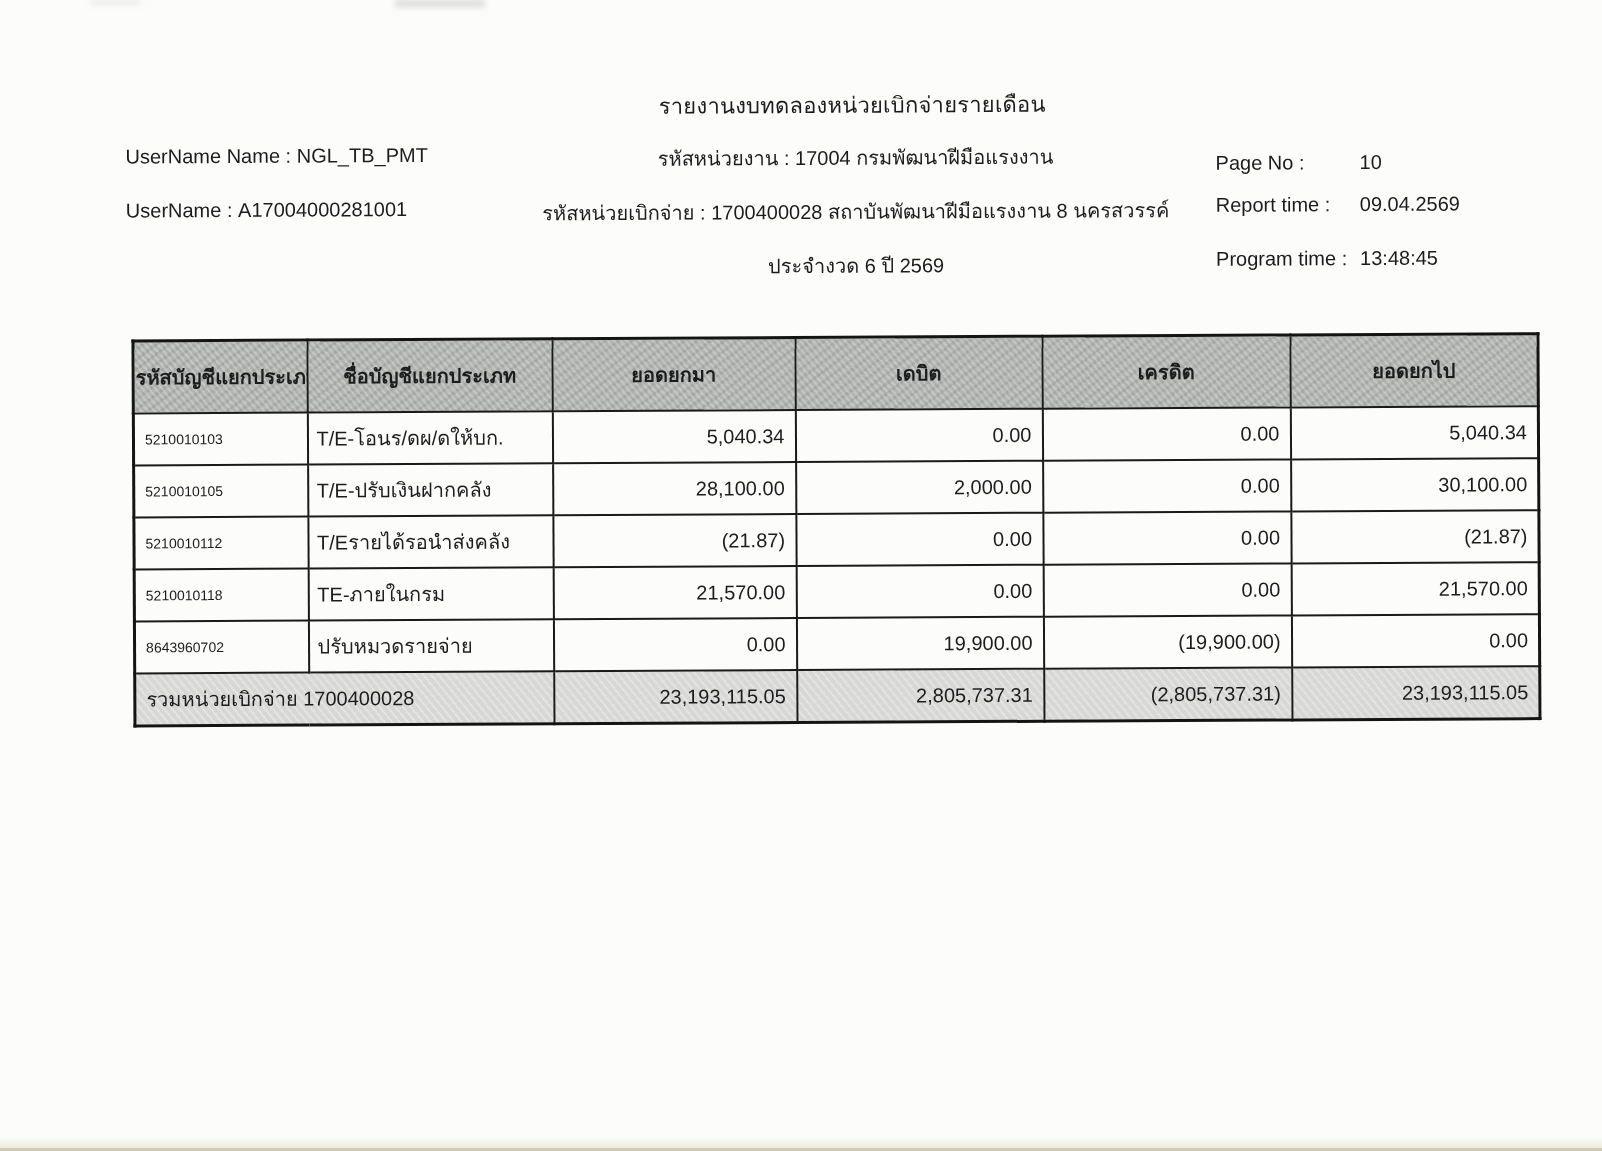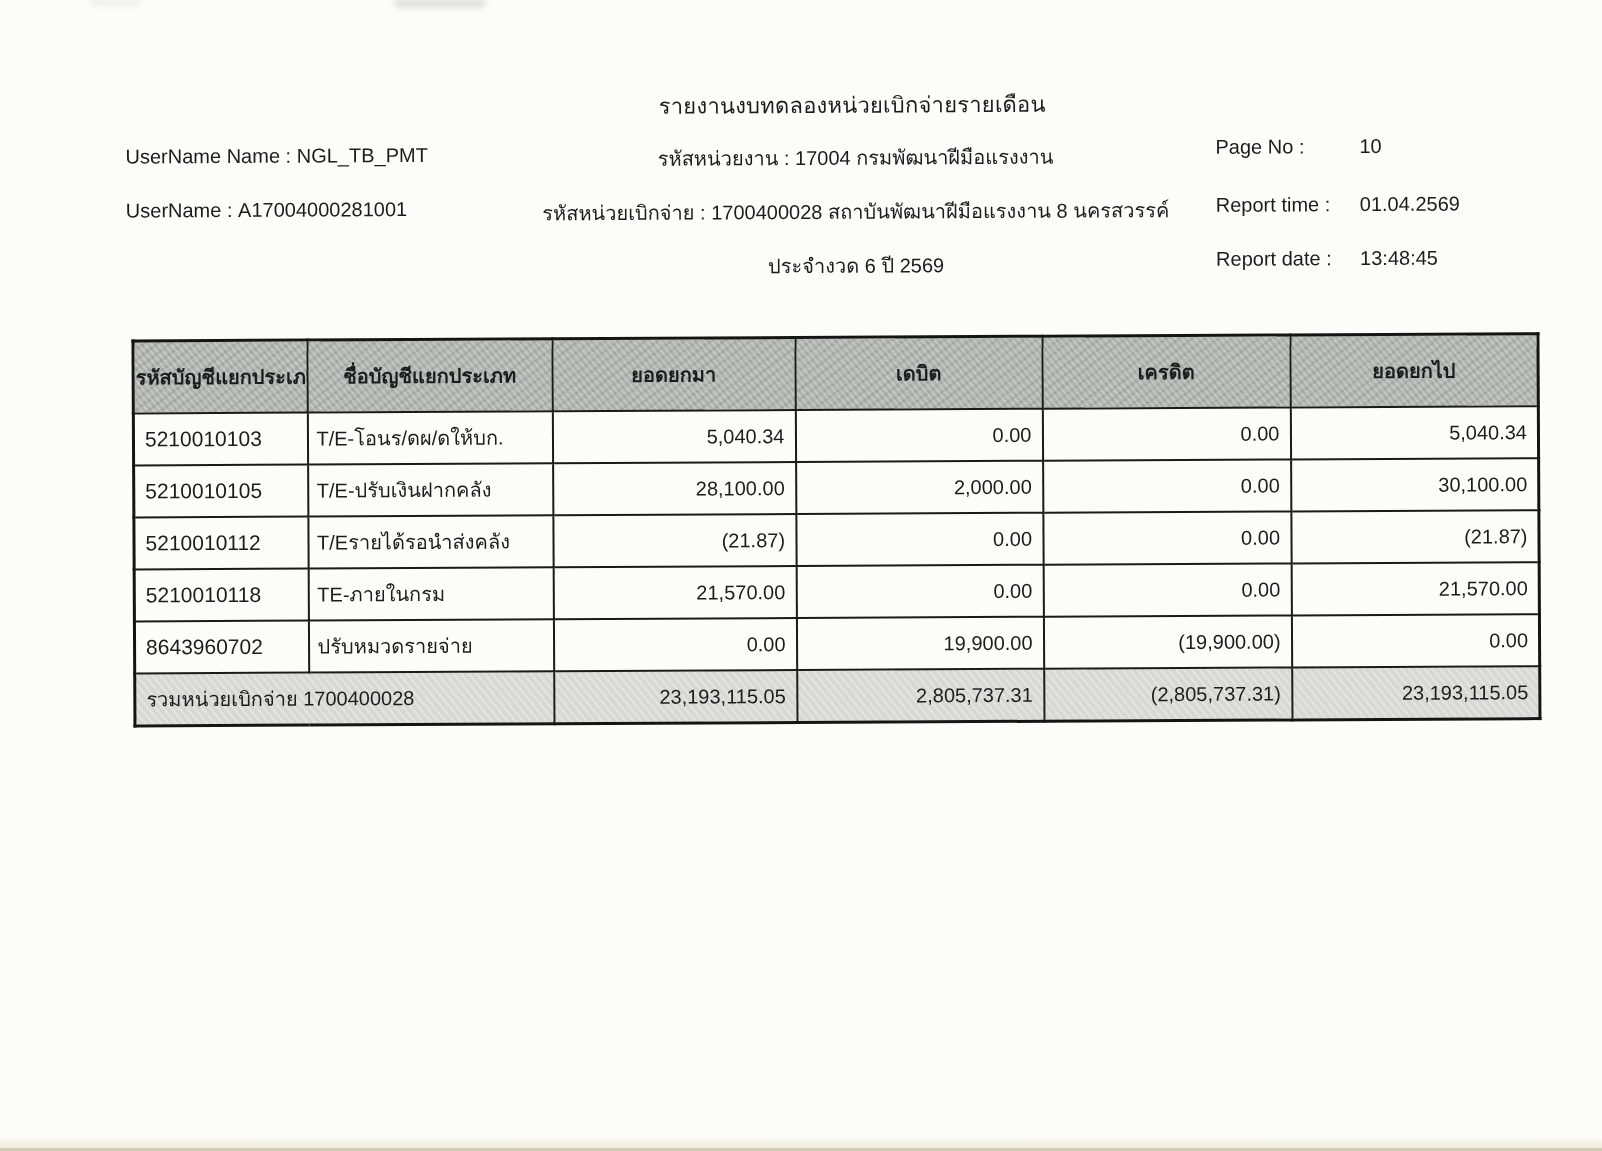--- a/index.html
+++ b/index.html
@@ -33,39 +33,39 @@
   .h-left-1{left:128px;top:142px;}
   .h-left-2{left:128px;top:196px;}
 
   .h-center{left:458px;width:800px;text-align:center;}
   .h-center-1{top:142px;}
   .h-center-2{top:196px;}
   .h-center-3{top:250px;}
 
   .h-right-label{left:1218px;}
   .h-right-value{left:1362px;}
-  .h-right-1{top:138px;text-align:center;}
+  .h-right-1{top:154px;text-align:center;}
   .h-right-2{top:196px;}
   .h-right-3{top:250px;}
 
   
   .tbl-wrap{position:absolute;left:133px;top:336px;}
   table{border-collapse:collapse;table-layout:fixed;width:1405px;}
   th,td{border:2px solid #1a1a1a;overflow:hidden;white-space:nowrap;}
   table{border:3px solid #141414;}
   thead th{
     height:68px;
     font-size:20px;font-weight:600;text-align:center;vertical-align:middle;
     background:
       repeating-linear-gradient(51deg, rgba(255,255,255,0.16) 0 2px, rgba(0,0,0,0.05) 2px 5px),
       repeating-linear-gradient(-37deg, rgba(0,0,0,0.06) 0 3px, rgba(255,255,255,0.05) 3px 8px),
       #b7bab7;
   }
   tbody td{height:48px;font-size:20px;vertical-align:middle;background:#fcfcfa;}
-  td.code{padding-left:10px;text-align:left;font-size:21px;}
+  td.code{padding-left:10px;text-align:left;font-size:14px;}
   td.name{padding-left:8px;text-align:left;}
   td.num{padding-right:10px;text-align:right;}
   tr.total td{
     background:
       repeating-linear-gradient(51deg, rgba(255,255,255,0.18) 0 2px, rgba(0,0,0,0.03) 2px 6px),
       #dedfdc;
   }
   tr.total td.total-label{padding-left:10px;text-align:left;}
 </style>
 </head>
@@ -82,22 +82,22 @@
     <div class="hline h-left-1"><span>UserName Name :</span>&nbsp;<span>NGL_TB_PMT</span></div>
     <div class="hline h-left-2"><span>UserName :</span>&nbsp;<span>A17004000281001</span></div>
 
     <div class="hline h-center h-center-1">รหัสหน่วยงาน : 17004 กรมพัฒนาฝีมือแรงงาน</div>
     <div class="hline h-center h-center-2">รหัสหน่วยเบิกจ่าย : 1700400028 สถาบันพัฒนาฝีมือแรงงาน 8 นครสวรรค์</div>
     <div class="hline h-center h-center-3">ประจำงวด 6 ปี 2569</div>
 
     <div class="hline h-right-label h-right-1">Page No :</div>
     <div class="hline h-right-value h-right-1">10</div>
     <div class="hline h-right-label h-right-2">Report time :</div>
-    <div class="hline h-right-value h-right-2">01.04.2569</div>
-    <div class="hline h-right-label h-right-3">Report date :</div>
+    <div class="hline h-right-value h-right-2">09.04.2569</div>
+    <div class="hline h-right-label h-right-3">Program time :</div>
     <div class="hline h-right-value h-right-3">13:48:45</div>
 
     <div class="tbl-wrap">
       <table>
         <colgroup>
           <col style="width:174px">
             <col style="width:245px">
             <col style="width:243px">
           <col style="width:247px">
             <col style="width:248px">

